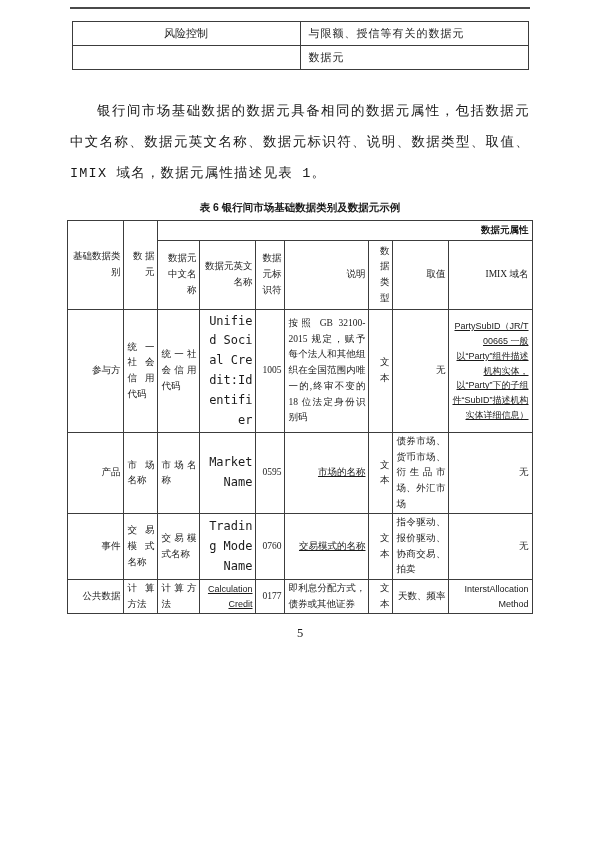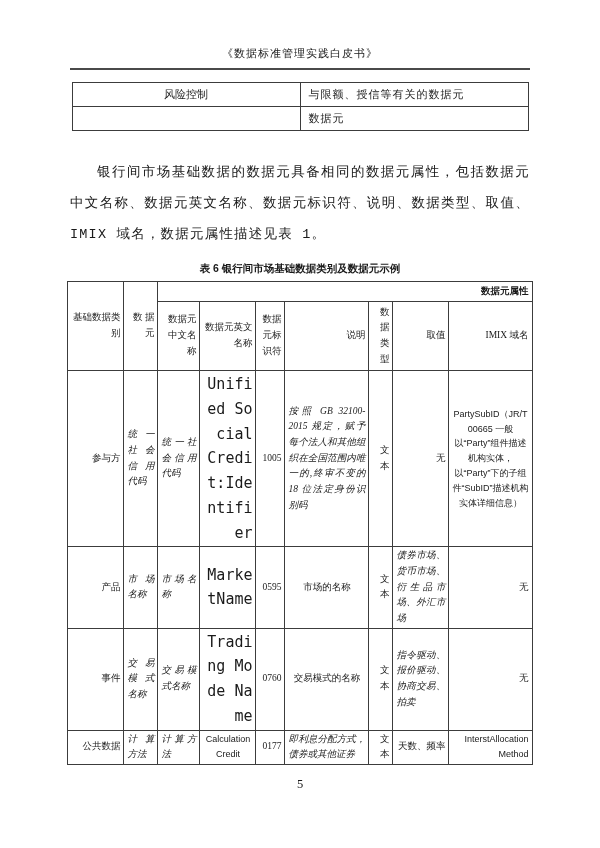--- a/index.html
+++ b/index.html
@@ -55,38 +55,37 @@
     table-layout:fixed;
     font-size:9.5px;
     line-height:1.65;
   }
   .main-table td,.main-table th{
     padding:1px 3px;
     vertical-align:middle;
     text-align:right;
     overflow:hidden;
   }
-  .main-table .jus{text-align:justify;font-style:italic;}
-  .main-table .lft{text-align:center;}
-  .mono{font-family:"DejaVu Sans Mono","Liberation Mono",monospace;font-size:15px;overflow-wrap:anywhere;word-break:break-all;text-align:left;}
+  .main-table .jus{text-align:justify;}
+  .main-table .lft{text-align:right;text-decoration:underline;}
+  .mono{font-family:"DejaVu Sans Mono","Liberation Mono",monospace;font-size:12px;overflow-wrap:anywhere;word-break:break-all;text-align:left;}
   .sans{font-family:"Liberation Sans","DejaVu Sans",sans-serif;font-size:9px;}
   .grouphead{height:20px;}
   .subhead td{height:66px;}
   .page-number{
     text-align:center;
     font-size:12.5px;
     margin-top:12px;
   }
 </style>
 </head>
 <body>
 
 <div class="page">
 
-  <div class="header-title">《数据标准管理实践白皮书》</div>
   <div class="header-rule"></div>
 
   <table class="top-table">
     <colgroup>
         <col style="width:228px">
         <col style="width:228px">
       </colgroup>
     <tbody>
         <tr>
       <td class="tleft">风险控制</td>

